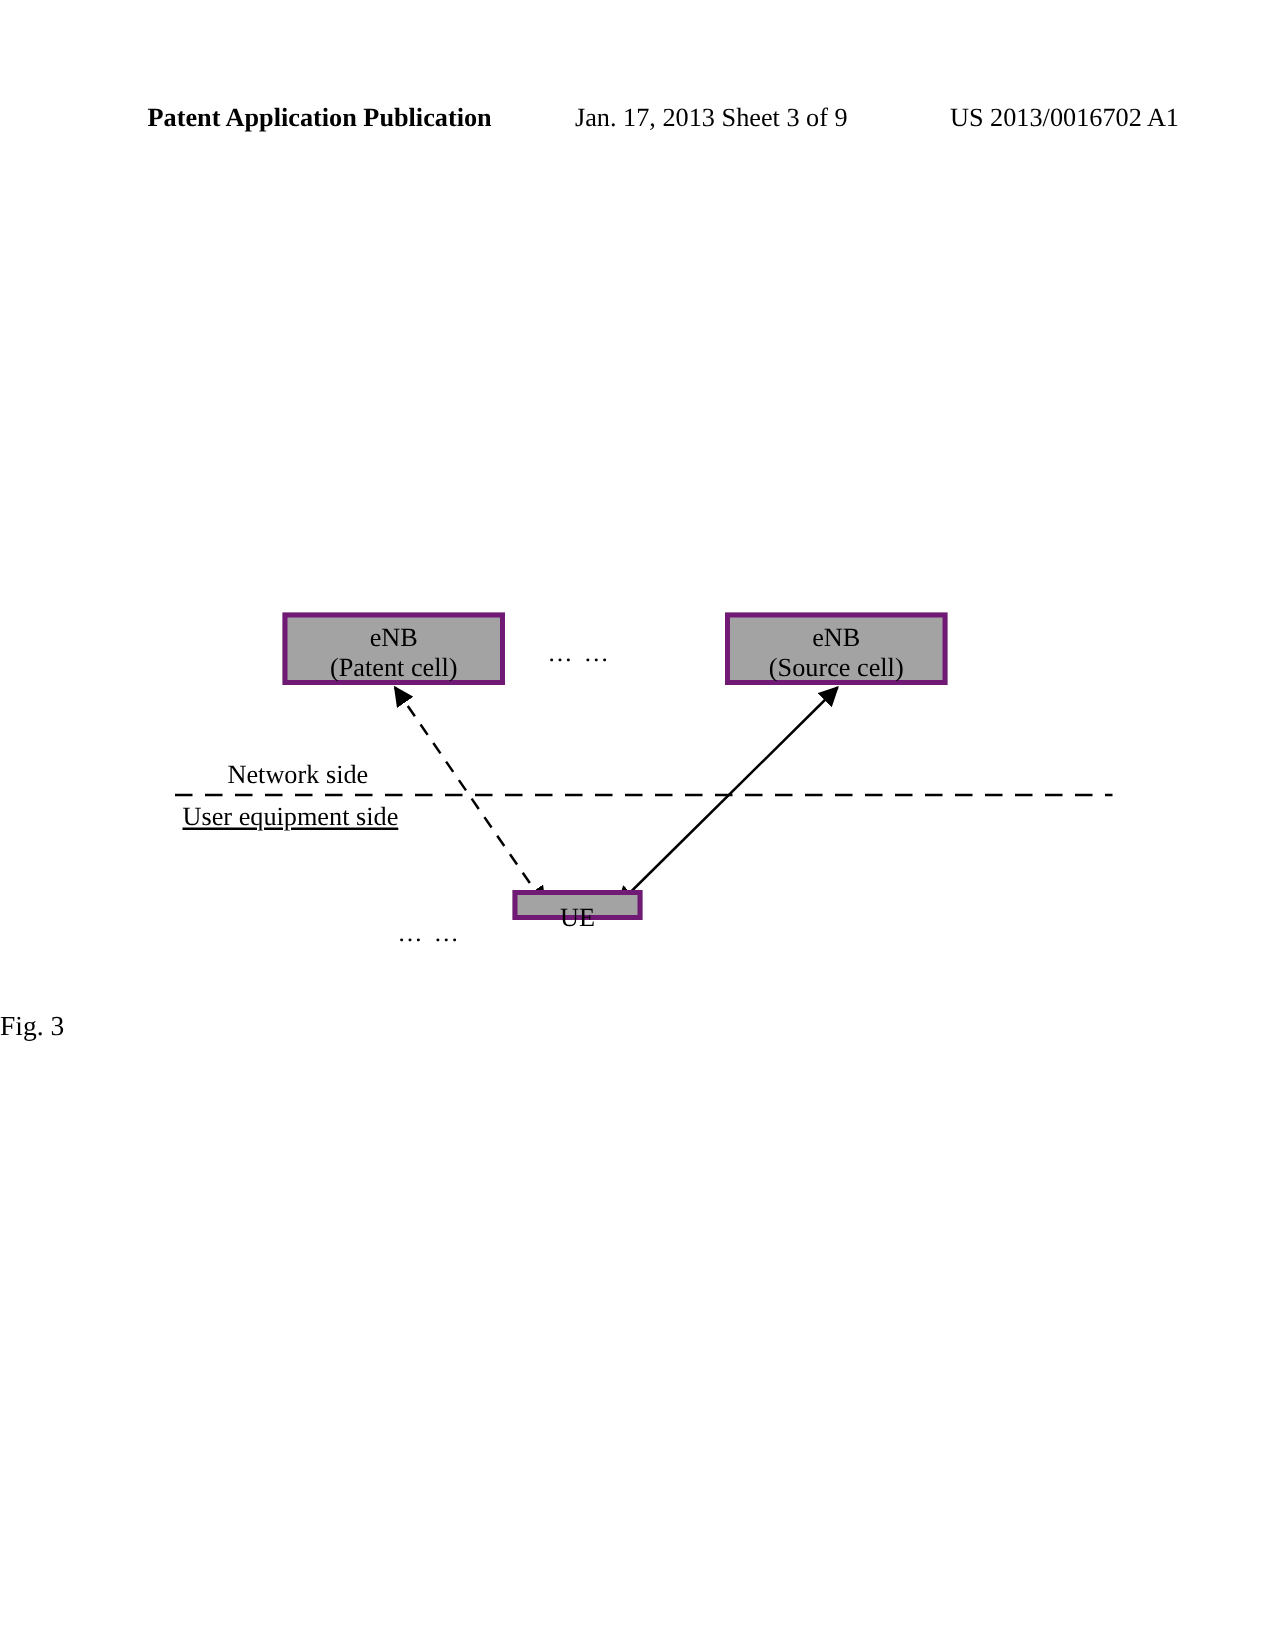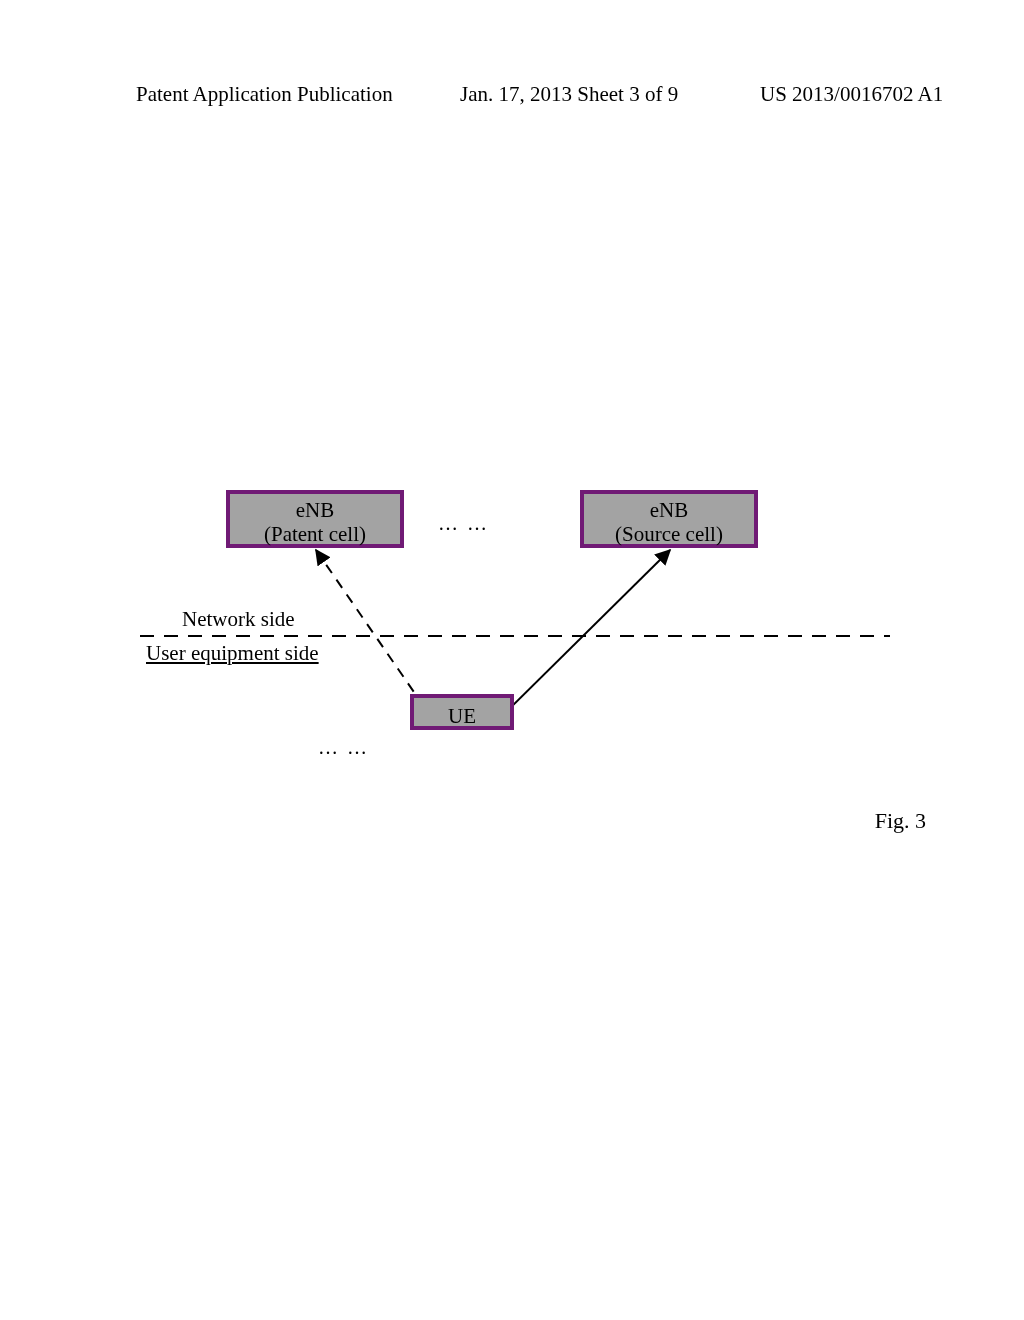--- a/index.html
+++ b/index.html
@@ -18,22 +18,22 @@
   }
   .header {
     position: absolute;
     top: 82px;
     left: 0;
     width: 1024px;
     font-size: 21px;
   }
   .header .left {
     position: absolute;
-    left: 136px;
-    font-weight: normal;
+    left: 118px;
+    font-weight: bold;
   }
   .header .center {
     position: absolute;
     left: 460px;
     text-align: right;
   }
   .header .right {
     position: absolute;
     left: 760px;
   }
@@ -56,23 +56,23 @@
     height: 58px;
   }
   .target-box {
     left: 580px;
     top: 490px;
     width: 178px;
     height: 58px;
   }
   .ue-box {
     left: 410px;
-    top: 694px;
+    top: 712px;
     width: 104px;
-    height: 36px;
+    height: 24px;
     padding-top: 6px;
   }
   .dots-top {
     position: absolute;
     left: 438px;
     top: 512px;
     font-size: 20px;
     letter-spacing: 2px;
   }
   .dots-bottom {
@@ -94,23 +94,22 @@
     left: 146px;
     top: 641px;
     font-size: 21px;
     text-decoration: underline;
   }
   .fig-caption {
     position: absolute;
     left: 0;
     width: 884px;
     top: 808px;
-    text-align: right;
+    text-align: left;
     font-size: 22px;
-    margin-left: 42px;
   }
 
   .svg-layer {
     position: absolute;
     left: 0;
     top: 0;
     width: 1024px;
     height: 1320px;
     pointer-events: none;
   }

